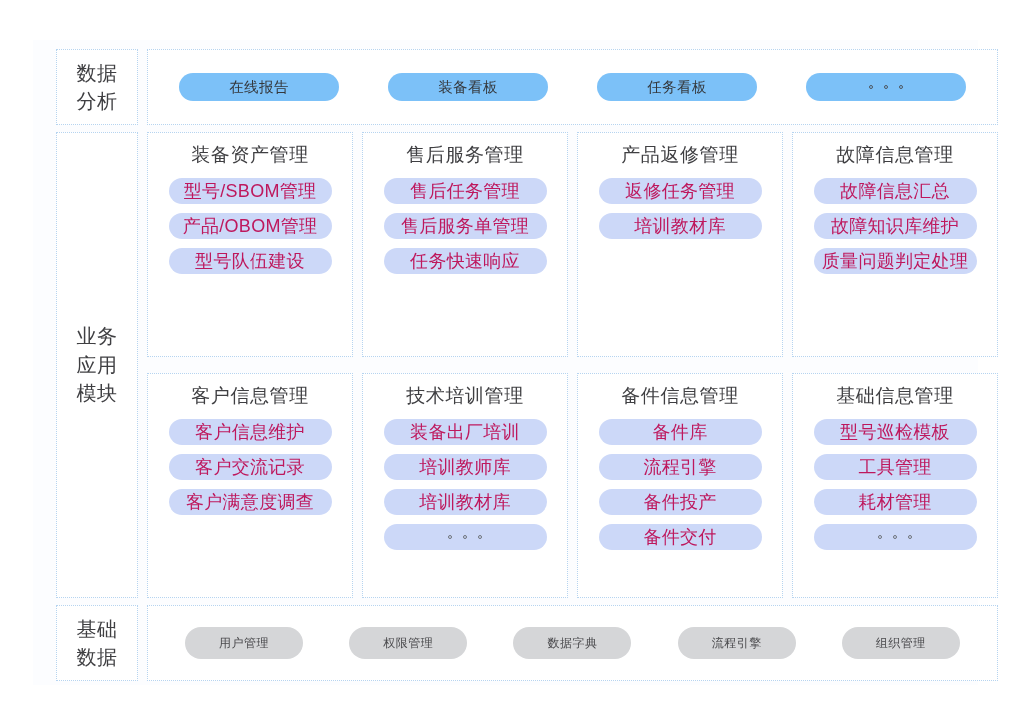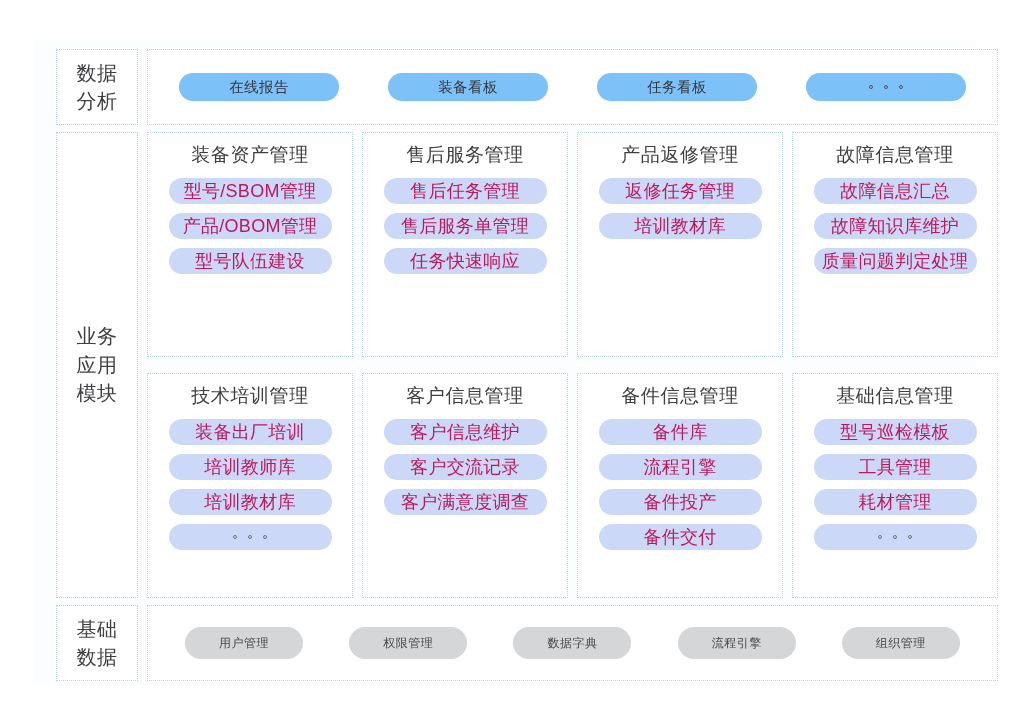--- a/index.html
+++ b/index.html
@@ -267,40 +267,40 @@
               <div class="card-title">故障信息管理</div>
               <div class="card-items">
                 <div class="pill-item">故障信息汇总</div>
                 <div class="pill-item">故障知识库维护</div>
                 <div class="pill-item">质量问题判定处理</div>
               </div>
             </div>
           </div>
           <div class="card-row">
             <div class="card dotted">
+              <div class="card-title">客户信息管理</div>
+              <div class="card-items">
+                <div class="pill-item">客户信息维护</div>
+                <div class="pill-item">客户交流记录</div>
+                <div class="pill-item">客户满意度调查</div>
+              </div>
+            </div>
+            <div class="card dotted">
               <div class="card-title">技术培训管理</div>
               <div class="card-items">
                 <div class="pill-item">装备出厂培训</div>
                 <div class="pill-item">培训教师库</div>
                 <div class="pill-item">培训教材库</div>
                 <div class="pill-item">
                   <span class="dots">
                     <i></i>
                     <i></i>
                     <i></i>
                   </span>
                 </div>
-              </div>
-            </div>
-            <div class="card dotted">
-              <div class="card-title">客户信息管理</div>
-              <div class="card-items">
-                <div class="pill-item">客户信息维护</div>
-                <div class="pill-item">客户交流记录</div>
-                <div class="pill-item">客户满意度调查</div>
               </div>
             </div>
             <div class="card dotted">
               <div class="card-title">备件信息管理</div>
               <div class="card-items">
                 <div class="pill-item">备件库</div>
                 <div class="pill-item">流程引擎</div>
                 <div class="pill-item">备件投产</div>
                 <div class="pill-item">备件交付</div>
               </div>

